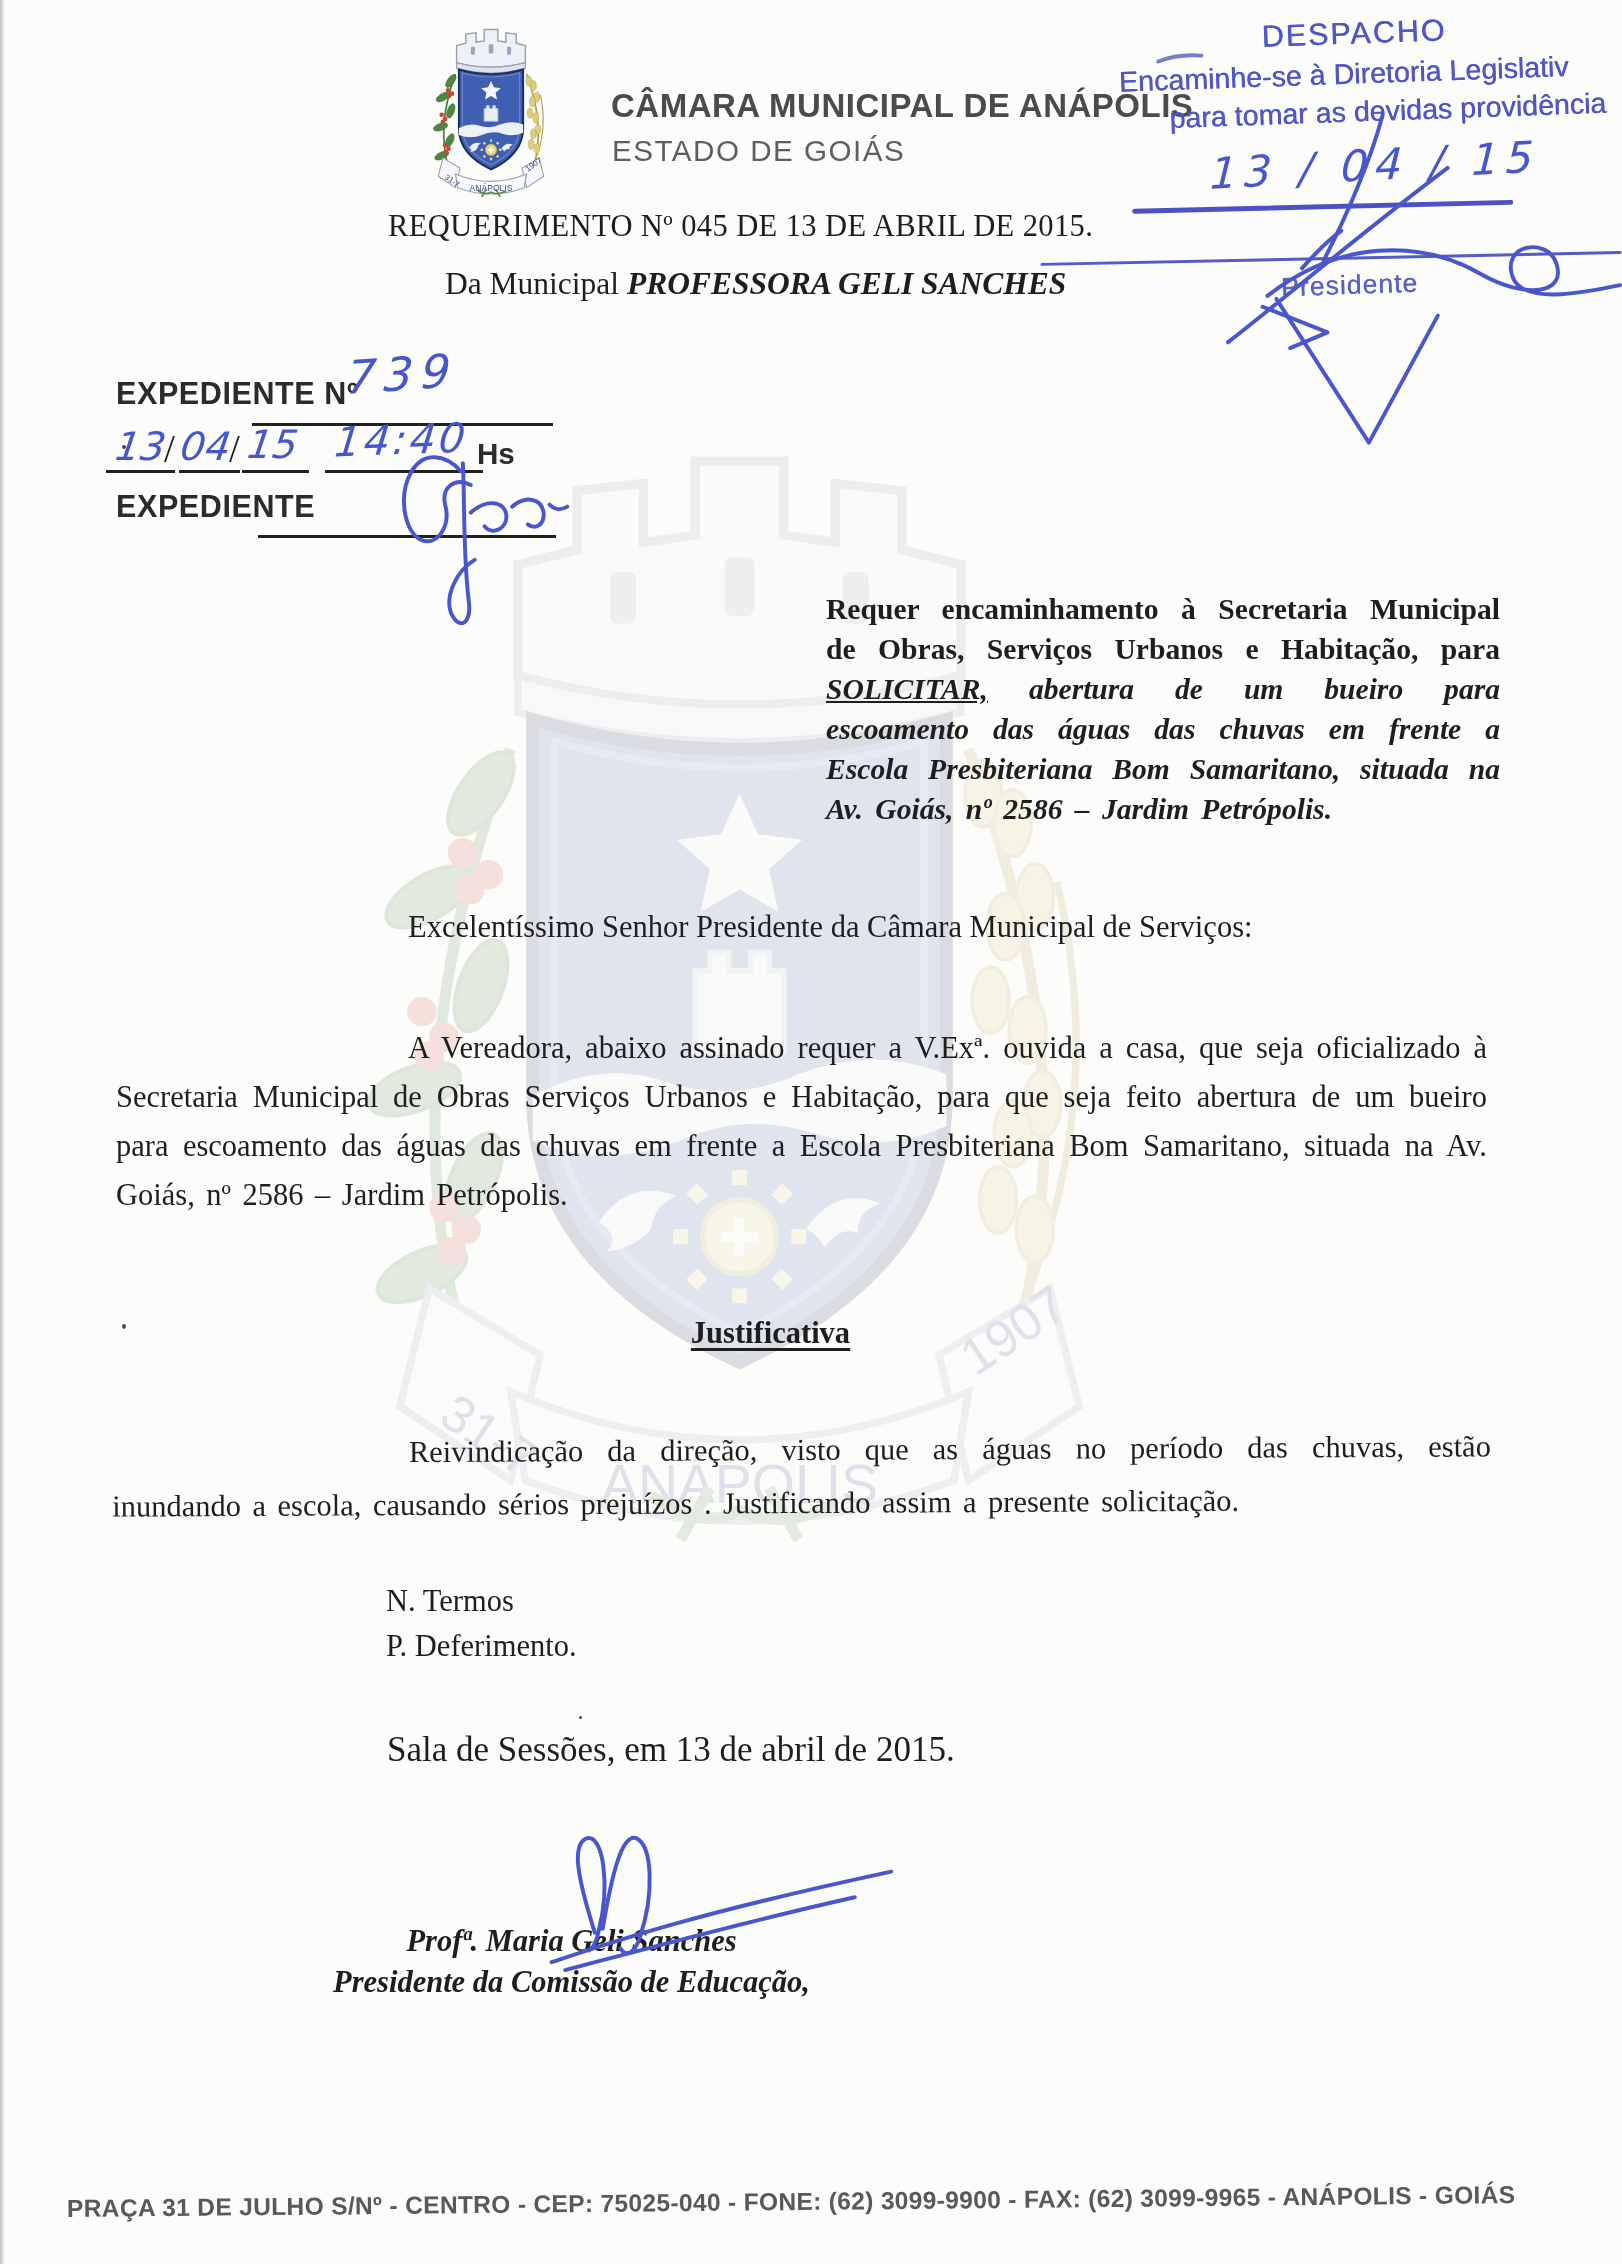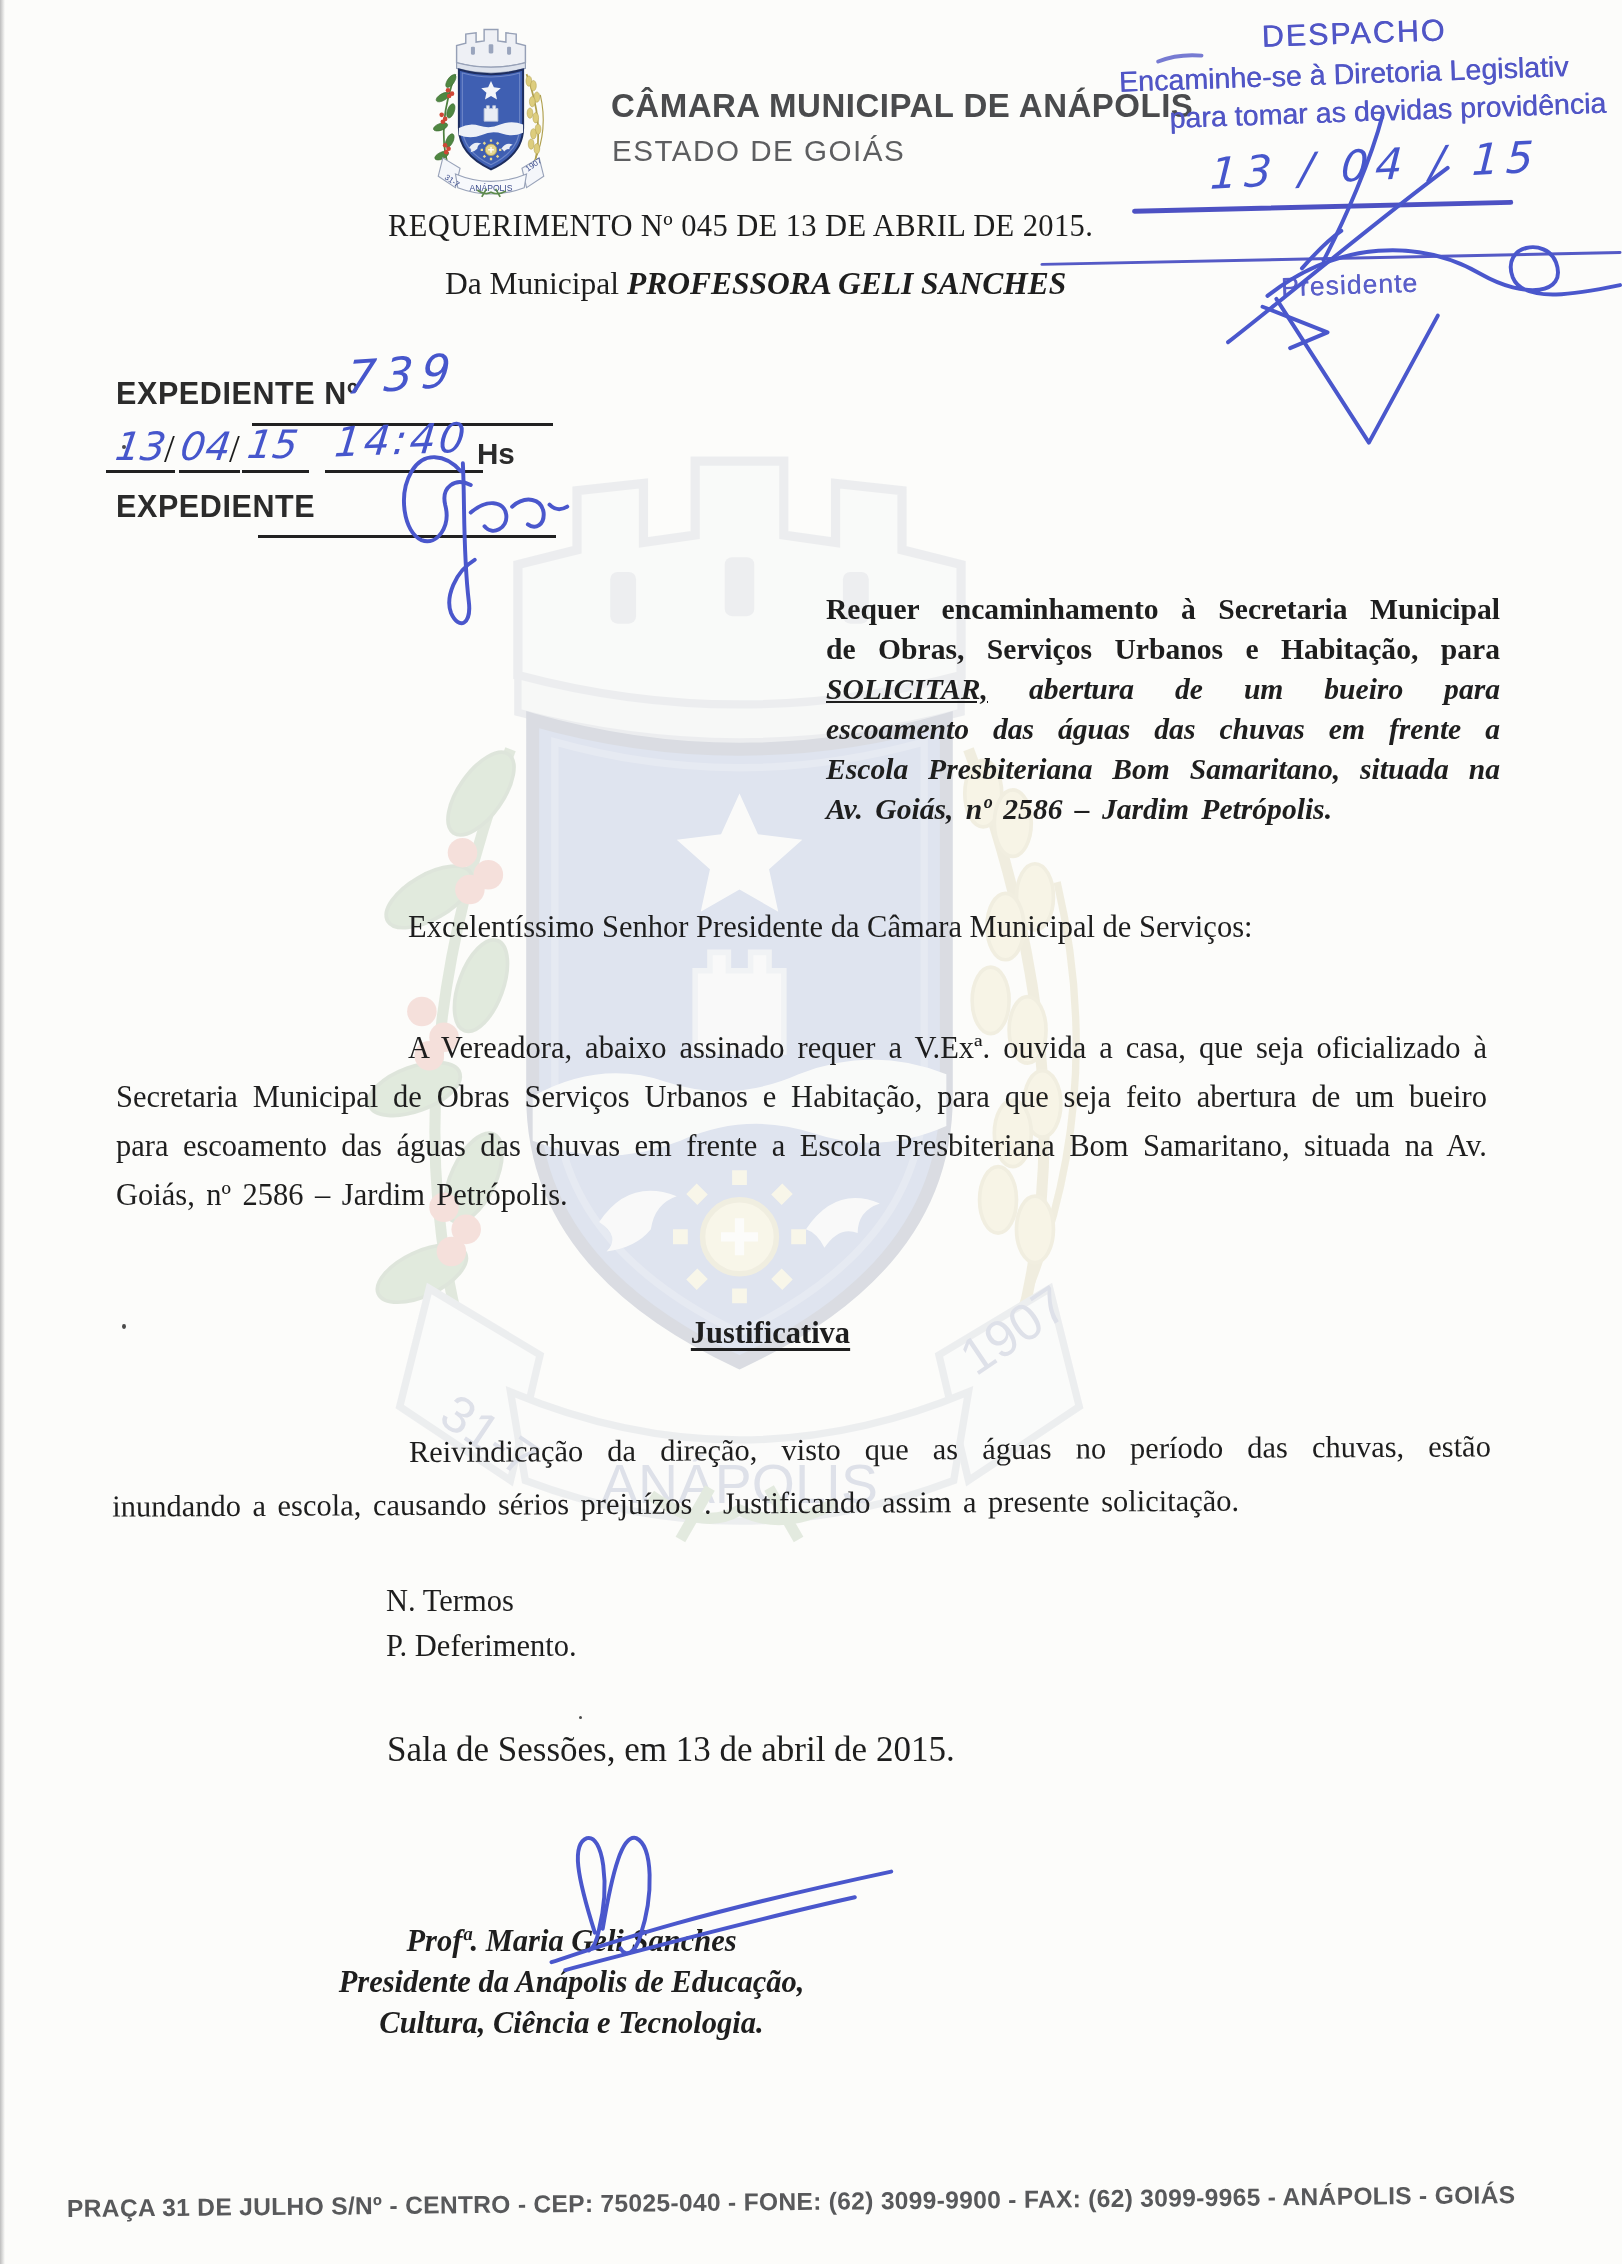--- a/index.html
+++ b/index.html
@@ -214,22 +214,21 @@
 
   <div class="abs just-head">Justificativa</div>
   <div class="abs just-par">Reivindicação da direção, visto que as águas no período das chuvas, estão inundando a escola, causando sérios prejuízos . Justificando assim a presente solicitação.</div>
 
   <div class="abs n-termos">N. Termos</div>
   <div class="abs p-def">P. Deferimento.</div>
   <div class="abs sala">Sala de Sessões, em 13 de abril de 2015.</div>
 
   <div class="abs sig-block">
     <div>Profª. Maria Geli Sanches</div>
-    <div>Presidente da Anápolis de Educação,</div>
-    <div>Cultura, Ciência e Tecnologia.</div>
+    <div>Presidente da Comissão de Educação,</div>
   </div>
 
   <div class="abs footer">PRAÇA 31 DE JULHO S/Nº - CENTRO - CEP: 75025-040 - FONE: (62) 3099-9900 - FAX: (62) 3099-9965 - ANÁPOLIS - GOIÁS</div>
 
   <svg class="abs pen-layer" width="1622" height="2265" viewBox="0 0 1647 2299">
     <g fill="none" stroke-linecap="round" stroke-linejoin="round">
       <path d="M1176 62 Q1196 54 1220 56" stroke="#555ac8" stroke-width="4" opacity=".8"></path>
       <path d="M1152 214 L1534 205" stroke="#4348c0" stroke-width="5" opacity=".95"></path>
       <path d="M1058 268 L1645 256" stroke="#4348c0" stroke-width="3" opacity=".9"></path>
       <path d="M1404 116 C1392 162 1366 222 1344 264" stroke="#4a57cc" stroke-width="4"></path>

